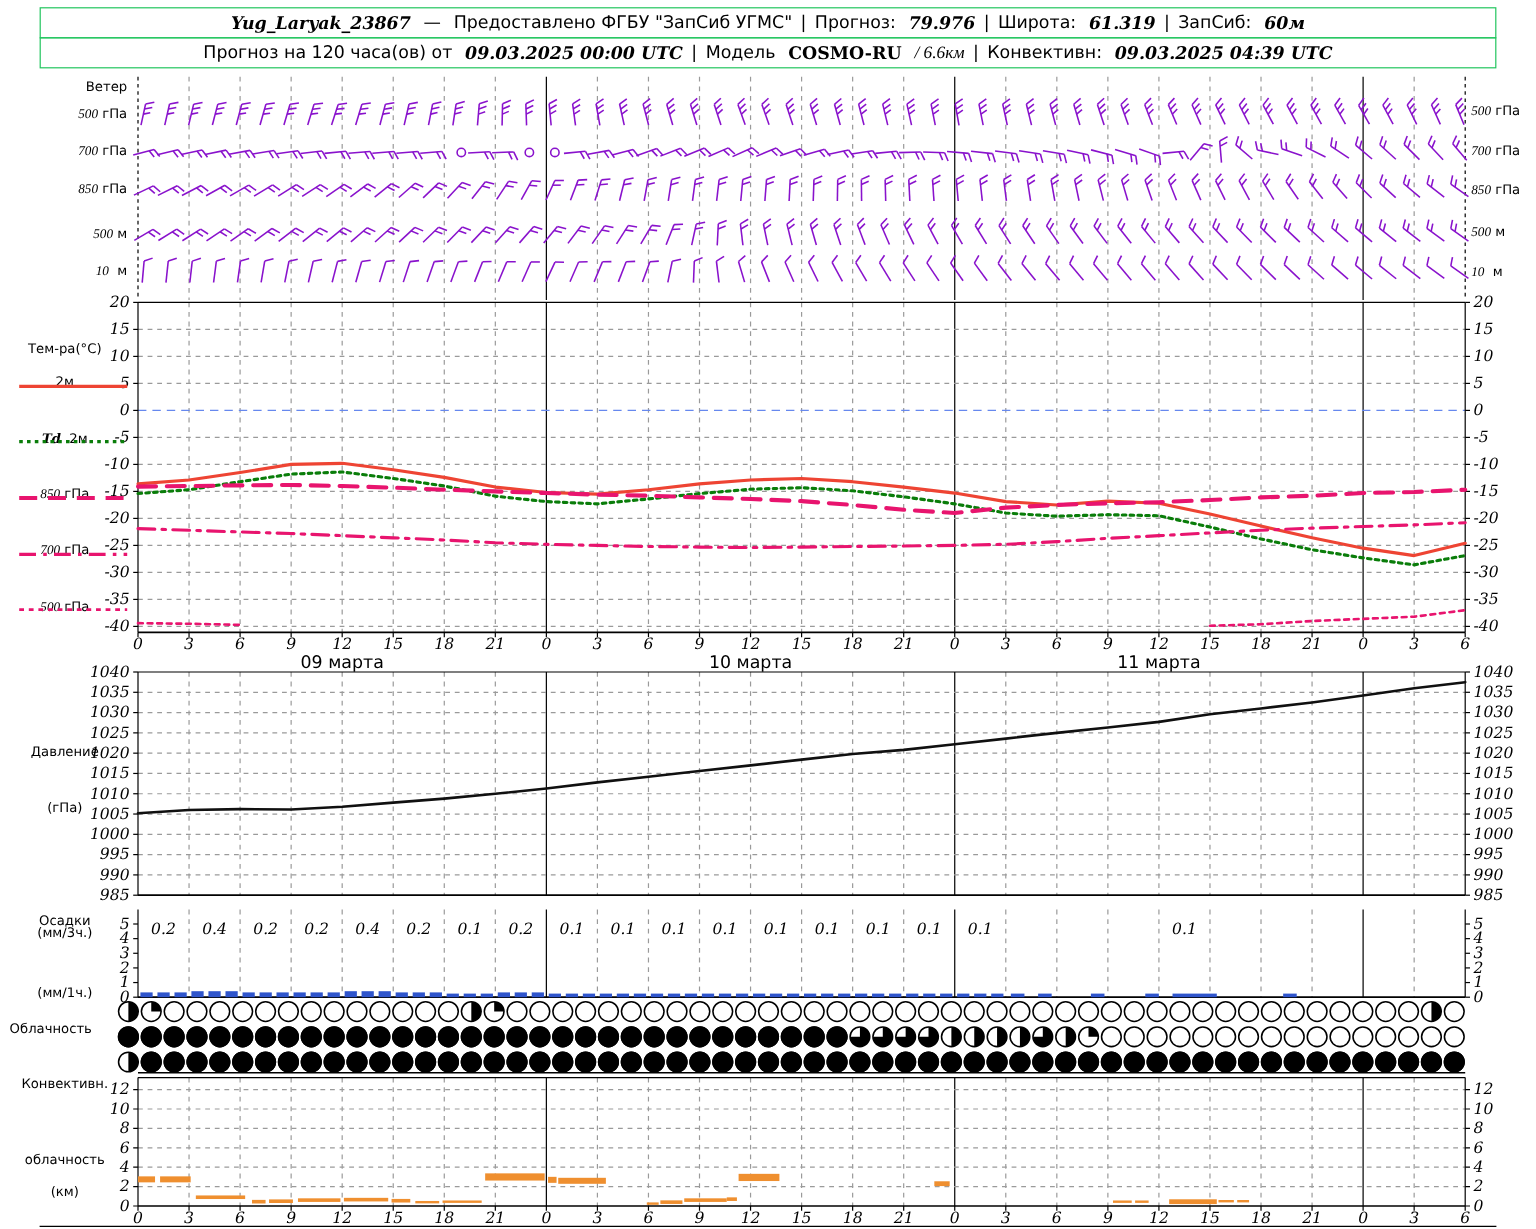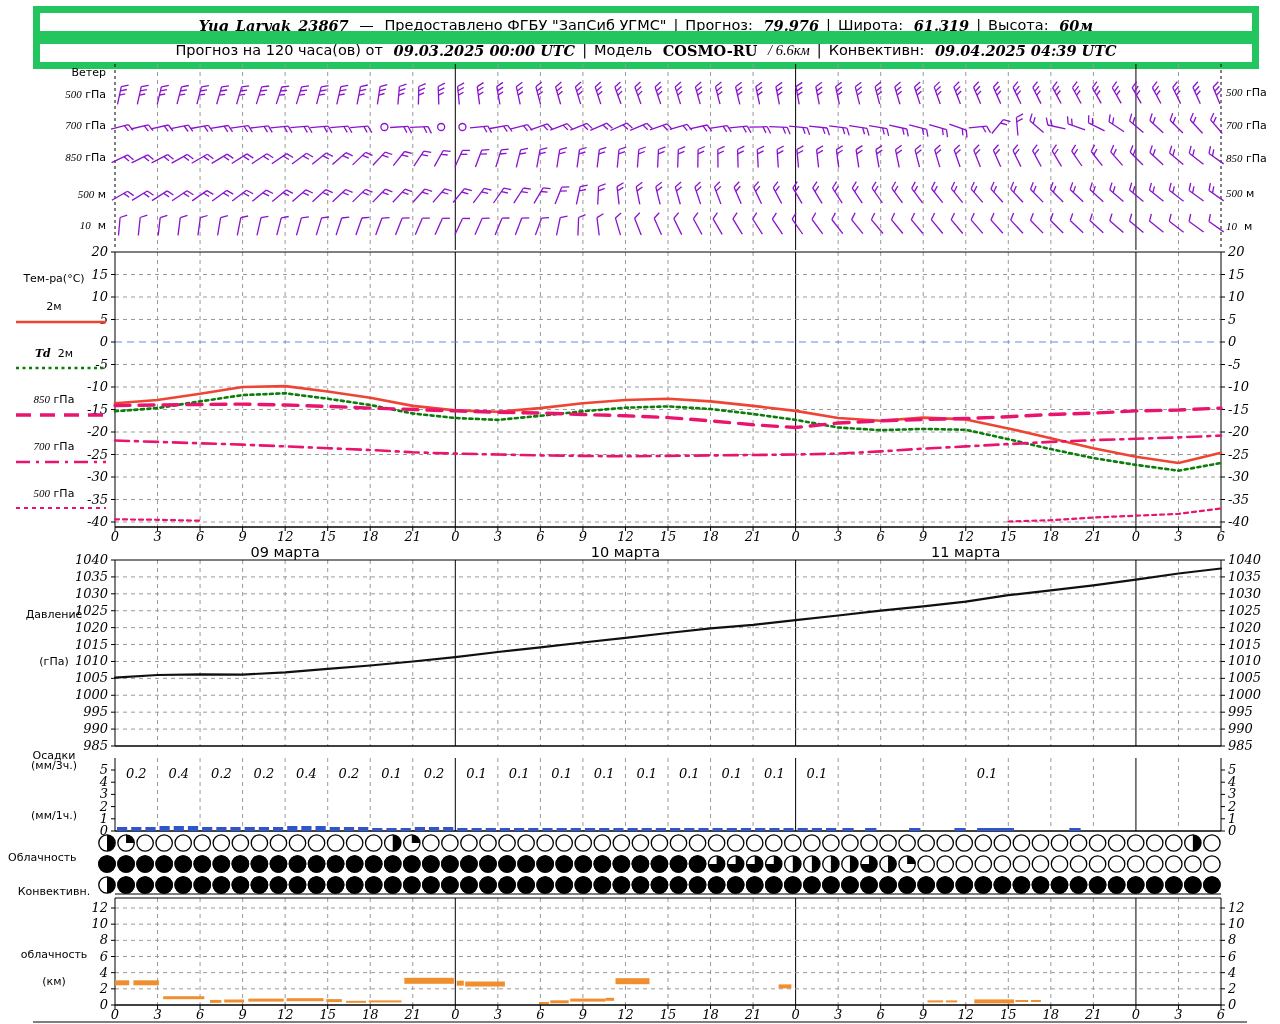--- a/index.html
+++ b/index.html
@@ -1,28 +1,28 @@
 <!DOCTYPE html>
 <html><head>
 <meta charset="utf-8">
 <style>
   html,body{margin:0;padding:0;background:#fff;}
   #app{position:relative;width:1280px;height:1024px;background:#fff;overflow:hidden;
        font-family:"DejaVu Sans",sans-serif;color:#000;}
-  .hdr{position:absolute;left:33px;width:1212px;height:24px;border:7px solid #22c55e;
+  .hdr{position:absolute;left:33px;width:1212px;height:24px;border:1px solid #22c55e;
        display:flex;align-items:center;justify-content:center;font-size:14.5px;white-space:pre;}
   #hdr1{top:6px;} #hdr2{top:31px;}
   .it{font-family:Liberation Serif, serif;font-style:italic;}
   .bit{font-family:"DejaVu Serif",serif;font-style:italic;font-weight:bold;}
   .b{font-family:"DejaVu Serif",serif;font-weight:bold;}
   .sep{padding:0 7px;font-weight:400;}
   .sp{padding:0 3px;}
   .lbl{position:absolute;font-size:11px;white-space:nowrap;}
   .ral{width:106px;text-align:right;left:0;}
-  .ctr{width:104px;text-align:center;left:2px;}
+  .ctr{width:104px;text-align:center;left:2px;margin-top:12px;}
   .rside{left:1226px;text-align:left;}
   svg text{font-family:"DejaVu Serif",serif;font-style:italic;font-size:13px;fill:#000;}
   svg text.day{font-family:"DejaVu Sans",sans-serif;font-style:normal;font-size:14.5px;}
   svg text.pv{font-size:13px;}
 </style>
 </head>
 <body>
 
 <div id="app">
 
@@ -30,34 +30,34 @@
     <span class="bit">Yug_Laryak_23867</span><span class="sp"> </span>
     <span>—</span><span class="sp"> </span>
     <span>Предоставлено ФГБУ "ЗапСиб УГМС"</span>
     <span class="sep">|</span>
     <span>Прогноз:</span><span class="sp"> </span>
     <span class="bit">79.976</span>
     <span class="sep">|</span>
     <span>Широта:</span><span class="sp"> </span>
     <span class="bit">61.319</span>
     <span class="sep">|</span>
-    <span>Высота:</span><span class="sp"> </span>
+    <span>ЗапСиб:</span><span class="sp"> </span>
     <span class="bit">60м</span>
   </div>
 
   <div id="hdr2" class="hdr">
     <span>Прогноз на 120 часа(ов) от</span><span class="sp"> </span>
     <span class="bit">09.03.2025 00:00 UTC</span>
     <span class="sep">|</span>
     <span>Модель</span><span class="sp"> </span>
     <span class="b">COSMO-RU</span><span class="sp"> </span>
     <span class="it">/ 6.6км</span>
     <span class="sep">|</span>
     <span>Конвективн:</span><span class="sp"> </span>
-    <span class="bit">09.04.2025 04:39 UTC</span>
+    <span class="bit">09.03.2025 04:39 UTC</span>
   </div>
 
   <div class="lbl ral" style="top:66px">Ветер</div>
   <div class="lbl ral" style="top:88px"><span class="it">500</span> <span>гПа</span></div>
   <div class="lbl ral" style="top:119px"><span class="it">700</span> <span>гПа</span></div>
   <div class="lbl ral" style="top:151px"><span class="it">850</span> <span>гПа</span></div>
   <div class="lbl ral" style="top:188px"><span class="it">500</span> <span>м</span></div>
   <div class="lbl ral" style="top:219px"><span class="it">10</span>&nbsp;&nbsp;<span>м</span></div>
 
   <div class="lbl rside" style="top:86px"><span class="it">500</span> <span>гПа</span></div>

